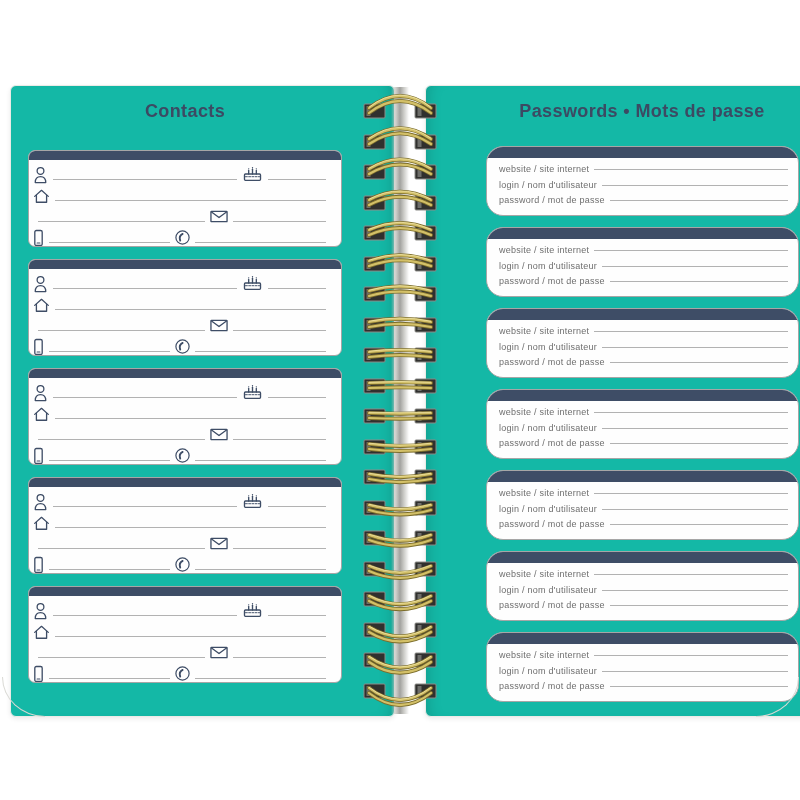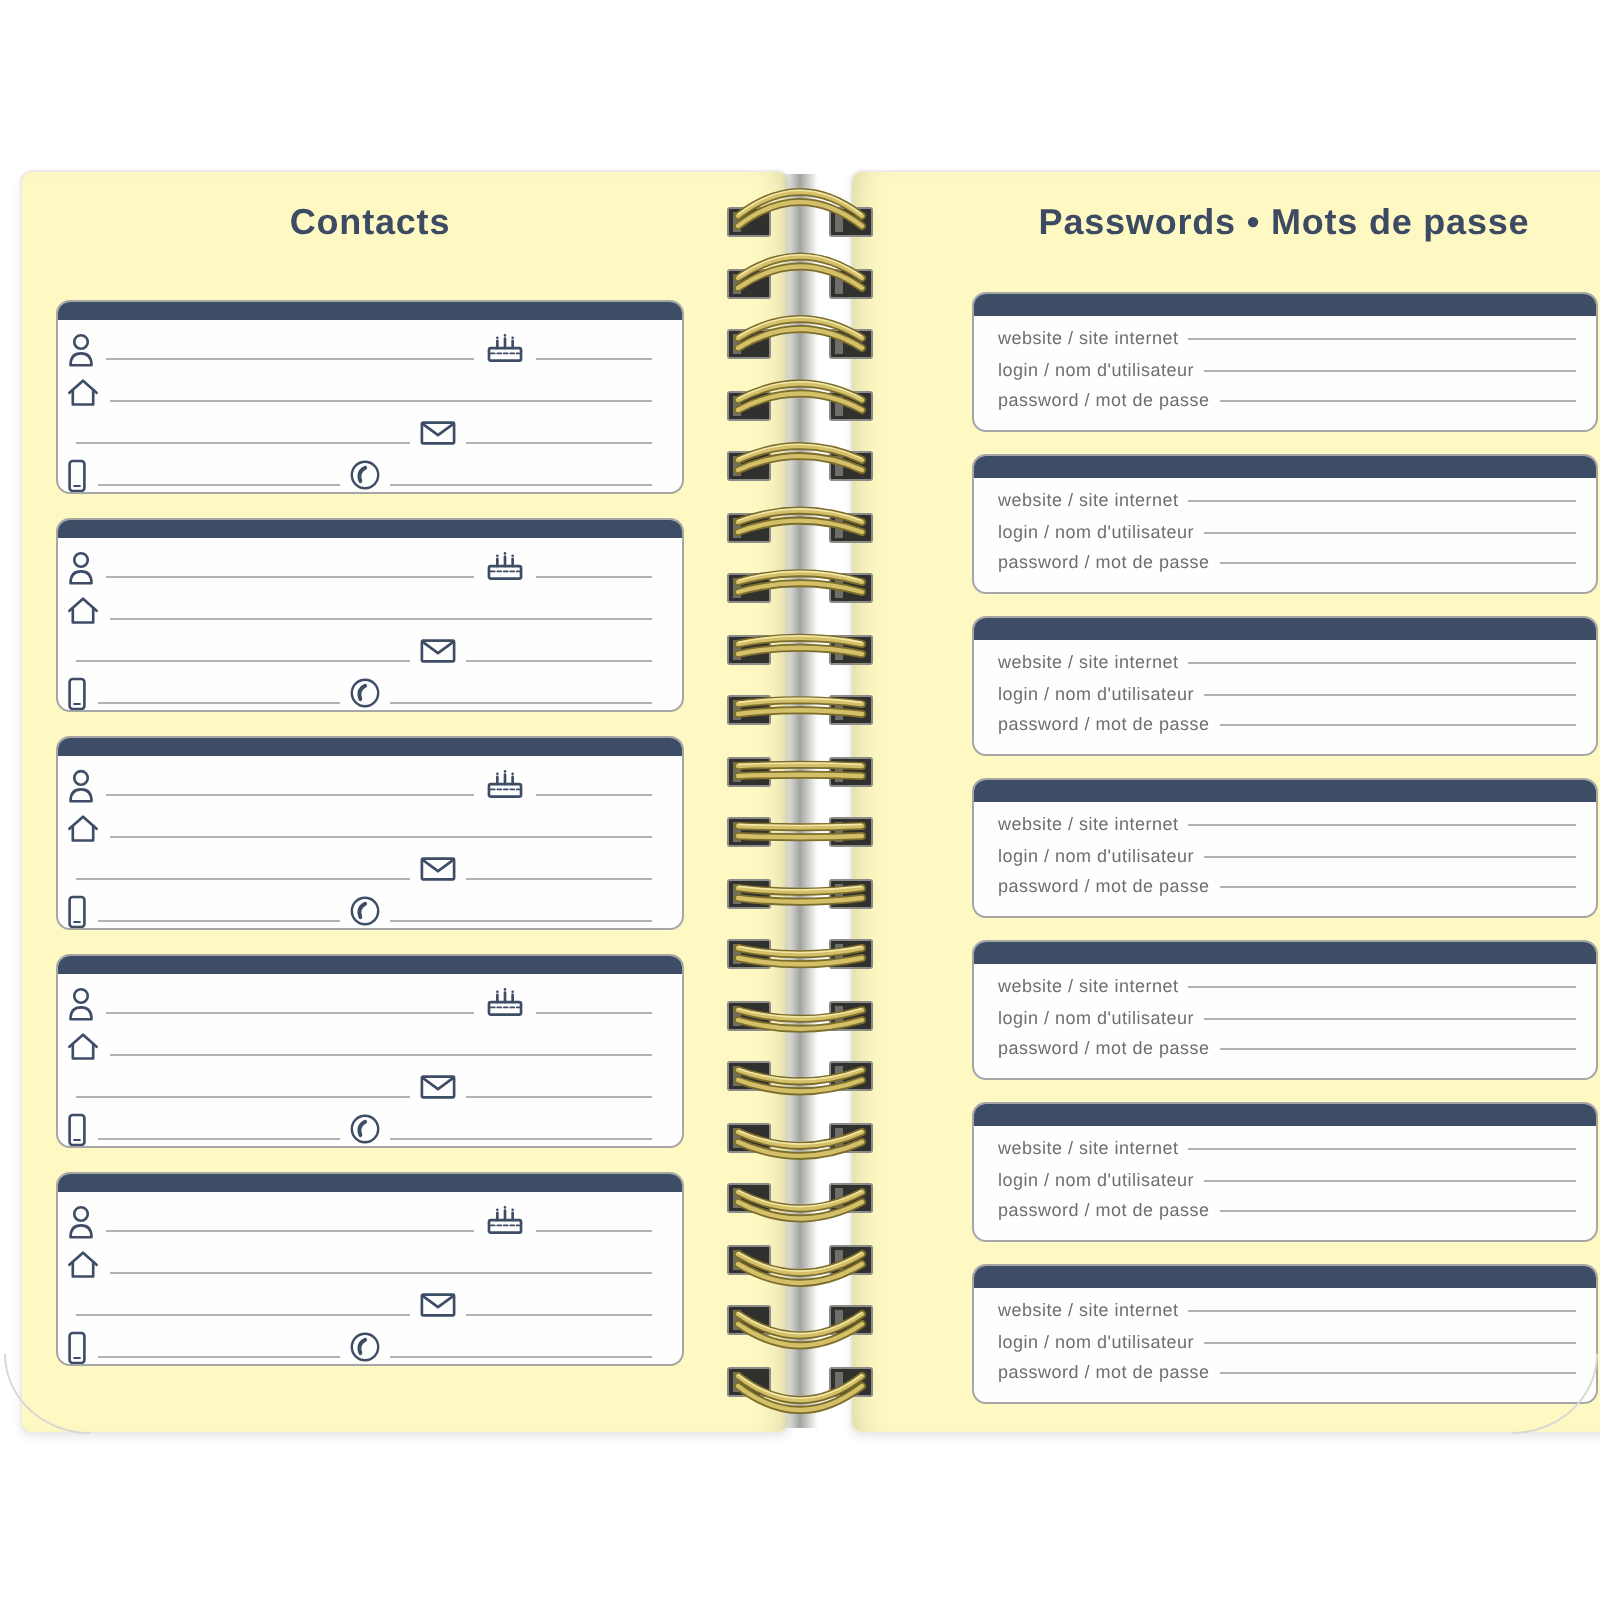--- a/index.html
+++ b/index.html
@@ -1,19 +1,19 @@
 <!DOCTYPE html>
 <html><head>
 <meta charset="utf-8">
 <style>
   html,body{margin:0;padding:0;background:#fff;}
   .stage{position:relative;width:800px;height:800px;background:#ffffff;overflow:hidden;
          font-family:"Liberation Sans",sans-serif;}
   .spread{position:absolute;left:10px;top:85px;width:780px;height:632px;}
-  .page{position:absolute;top:0;width:385px;height:632px;background:#fef9c3;
+  .page{position:absolute;top:0;width:385px;height:632px;background:#14b8a6;
         border:1px solid #ebebe7;border-radius:6px;box-sizing:border-box;z-index:1;}
   .page-left{left:0;box-shadow:inset -12px 0 16px -12px rgba(0,0,0,.20),0 2px 5px rgba(0,0,0,.08);}
   .page-right{left:415px;box-shadow:inset 12px 0 16px -12px rgba(0,0,0,.20),0 2px 5px rgba(0,0,0,.08);}
   .page-title{position:absolute;top:15px;font-size:18px;font-weight:700;color:#3c4a63;
               letter-spacing:.4px;text-align:center;}
   .page-left .page-title{left:17px;width:314px;}
   .page-right .page-title{left:59px;width:314px;}
 
   #contact-blocks{position:absolute;left:17px;top:64px;width:314px;}
   .ct-block{height:97px;margin-bottom:12px;border:1px solid #a6a6a6;border-radius:7px;
@@ -21,21 +21,21 @@
   .ct-header{height:10px;background:#3e4d66;margin:-1px -1px 0 -1px;border-radius:6px 6px 0 0;}
   .ct-body{padding:4px 10px 2px 4px;}
   .ct-row{display:flex;align-items:center;height:21px;}
   .wline{flex-grow:1;border-bottom:1px solid #b2b2b2;}
   .ct-row .wline{position:relative;top:5px;margin:0 5px;}
   .g32{flex-grow:3.2}.g18{flex-grow:1.8}.g10{flex-grow:1}.g092{flex-grow:.92}
   .icon{flex:none;display:flex;align-items:center;}
   .icon svg{stroke:#3e4d66;fill:none;stroke-width:1.4;stroke-linejoin:round;stroke-linecap:round;}
 
   #password-blocks{position:absolute;left:60px;top:60px;width:313px;}
-  .pw-block{height:70px;margin-bottom:11px;border:1px solid #a6a6a6;border-radius:7px;
+  .pw-block{height:70px;margin-bottom:11px;border:1px solid #a6a6a6;border-radius:17px;
             background:#fefefe;overflow:hidden;box-sizing:border-box;}
   .pw-header{height:12px;background:#3e4d66;margin:-1px -1px 0 -1px;border-radius:6px 6px 0 0;}
   .pw-body{padding:6px 10px 0 12px;}
   .pw-row{display:flex;align-items:baseline;height:15.5px;}
   .pw-label{font-size:9px;color:#6e6e6e;letter-spacing:.25px;white-space:nowrap;}
   .pw-row .wline{margin-left:5px;position:relative;top:-2px;}
 
   #gap-strip{position:absolute;left:381px;top:2px;width:18px;height:627px;z-index:2;
     background:linear-gradient(90deg,rgba(170,170,168,0) 0%,#c9c9c5 30%,#a2a29f 50%,#c9c9c5 70%,rgba(170,170,168,0) 100%);}
   #binding-loops{position:absolute;left:350px;top:11px;width:80px;height:616px;z-index:3;}

